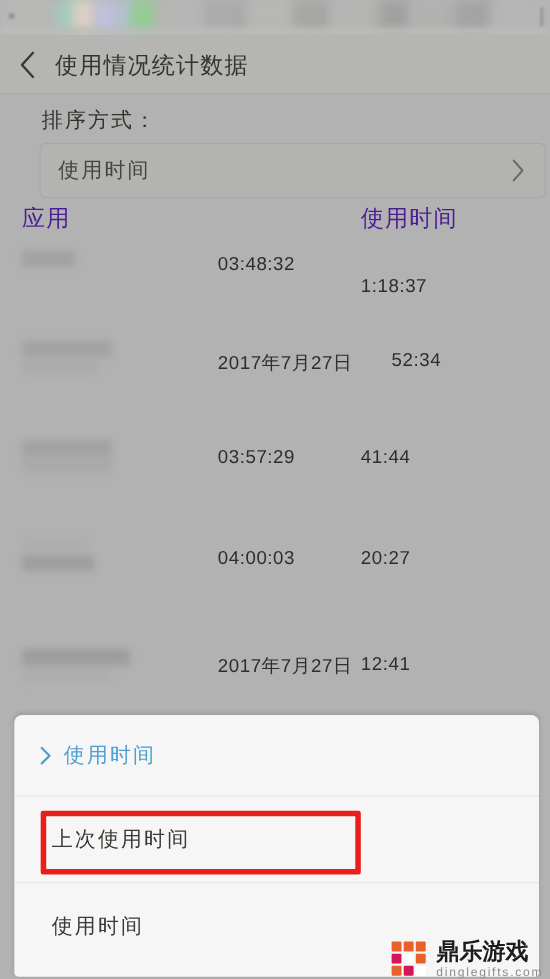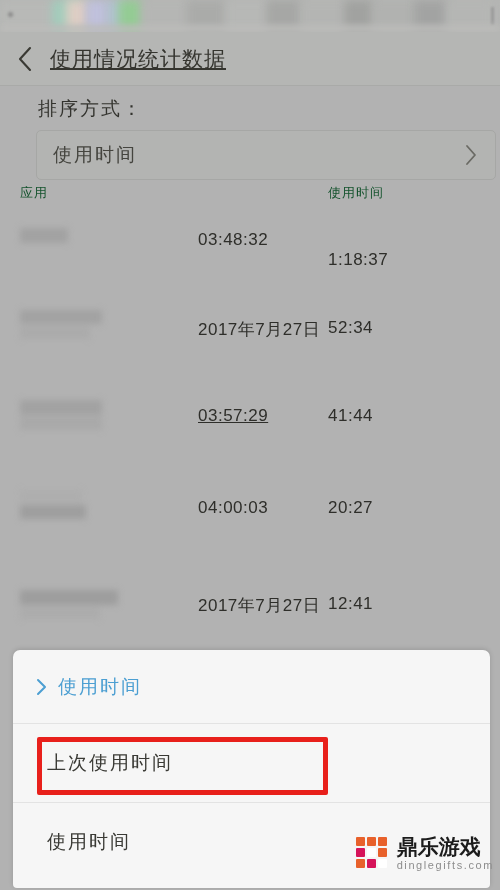--- a/index.html
+++ b/index.html
@@ -37,21 +37,21 @@
     display:flex; align-items:center;
     border-bottom:1px solid #a9aaa8;
   }
   #back-chevron {
     width:42px; height:54px; display:flex; align-items:center; justify-content:center;
     margin-left:4px;
   }
   #back-chevron svg { display:block; }
   #page-title {
     font-size:21px; color:#35352f; letter-spacing:1px;
-    margin-left:4px; white-space:nowrap;text-decoration:underline;
+    margin-left:4px; white-space:nowrap;
   }
 
   
   #sort-section { position:absolute; left:16px; top:86px; width:500px; }
   #sort-label {
     font-size:19px; color:#33332e; padding:10px 0 8px 22px; letter-spacing:2px;
   }
   #sort-select {
     margin:0 20px; height:50px;
     border:1px solid #a6a7a5; border-radius:5px;
@@ -63,21 +63,21 @@
   }
   #sort-chevron { padding-right:16px; display:flex; align-items:center; }
 
   
   #usage-table { position:absolute; left:0; top:184px; width:500px; }
   .trow { position:relative; height:auto; }
   .cell-app  { position:absolute; left:20px; }
   .cell-last { position:absolute; left:198px; font-size:17px; color:#2e2e2a; letter-spacing:.5px; white-space:nowrap; }
   .cell-dur  { position:absolute; left:328px; font-size:17px; color:#2e2e2a; letter-spacing:.5px; white-space:nowrap; }
 
-  .hdr { font-size:13px; color:#14532d; letter-spacing:1px; white-space:nowrap; }
+  .hdr { font-size:21px; color:#4c1d95; letter-spacing:1px; white-space:nowrap; }
 
   
   .blur-name { position:absolute; left:20px; filter:blur(3.2px); }
   .blur-name i { display:block; background:#a2a2a2; border-radius:1px; }
 
   
   #bottom-sheet {
     position:absolute; left:13px; top:650px; width:477px; height:238px;
     background:#f6f6f6; border-radius:7px 7px 4px 4px;
     box-shadow:0 -1px 5px rgba(0,0,0,.14);
@@ -98,21 +98,21 @@
   
   #red-highlight {
     position:absolute; left:37px; top:737px;
     width:291px; height:58px;
     border:5px solid #e8201b; border-radius:2px;
     pointer-events:none;
   }
 
   
   #watermark {
-    position:absolute; right:6px; bottom:19px;
+    position:absolute; right:6px; bottom:0;
     display:flex; align-items:center; gap:7px;
   }
   #wm-grid { width:34px; height:34px; position:relative; }
   #wm-grid span { position:absolute; width:9px; height:9px; border-radius:1px; }
   #wm-text { line-height:1; }
   #wm-title { font-size:21px; font-weight:bold; color:#1c1c1c; letter-spacing:0px; }
   #wm-domain { font-size:11px; color:#8d8d8d; letter-spacing:1.6px; margin-top:3px; }
 </style>
 </head>
 <body>
@@ -173,29 +173,29 @@
     <div class="cell-last" style="top:24px;">03:48:32</div>
     <div class="cell-dur" style="top:24px;margin-top:20px;">1:18:37</div>
   </div>
 
   <div class="trow" style="height:92px;">
     <div class="blur-name" style="top:14px;">
       <i style="width:82px;height:14px;"></i>
       <i style="width:70px;height:12px;margin-top:3px;background:#ababab;"></i>
     </div>
     <div class="cell-last" style="top:22px;">2017年7月27日</div>
-    <div class="cell-dur" style="top:22px;">52:34</div>
+    <div class="cell-dur" style="top:22px;margin-left:28px;">52:34</div>
   </div>
 
   <div class="trow" style="height:88px;">
     <div class="blur-name" style="top:12px;">
       <i style="width:82px;height:15px;"></i>
       <i style="width:82px;height:13px;margin-top:2px;background:#a9a9a9;"></i>
     </div>
-    <div class="cell-last" style="top:18px;text-decoration:underline;">03:57:29</div>
+    <div class="cell-last" style="top:18px;">03:57:29</div>
     <div class="cell-dur" style="top:18px;">41:44</div>
   </div>
 
   <div class="trow" style="height:94px;">
     <div class="blur-name" style="top:14px;">
       <i style="width:62px;height:12px;background:#aeaeae;"></i>
       <i style="width:66px;height:14px;margin-top:3px;background:#9e9e9e;"></i>
     </div>
     <div class="cell-last" style="top:22px;">04:00:03</div>
     <div class="cell-dur" style="top:22px;">20:27</div>

